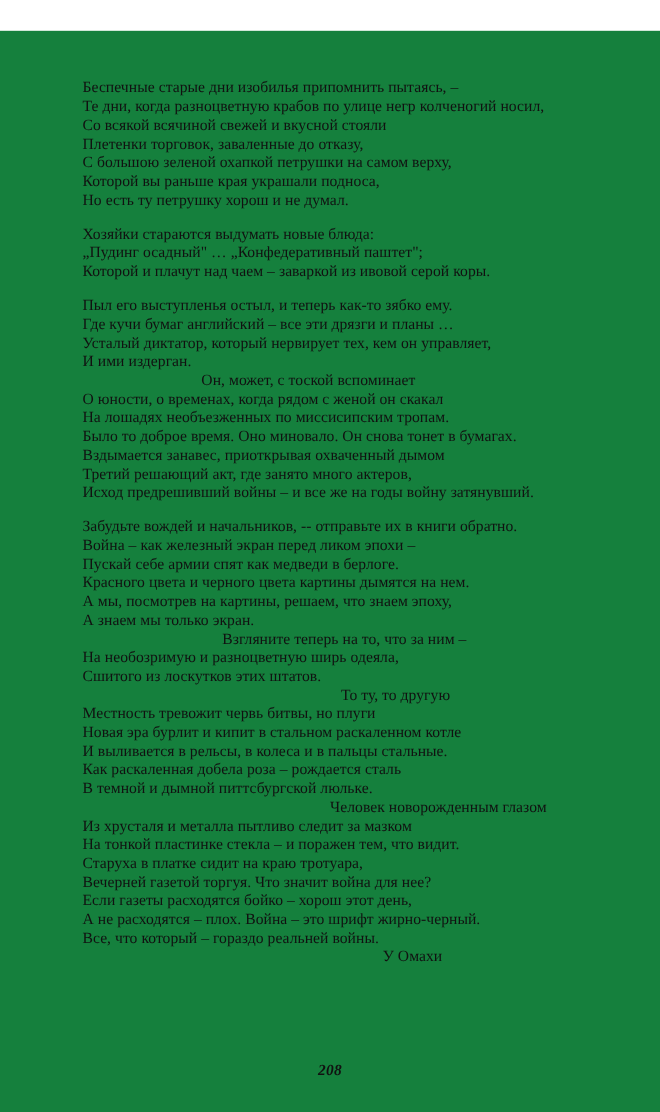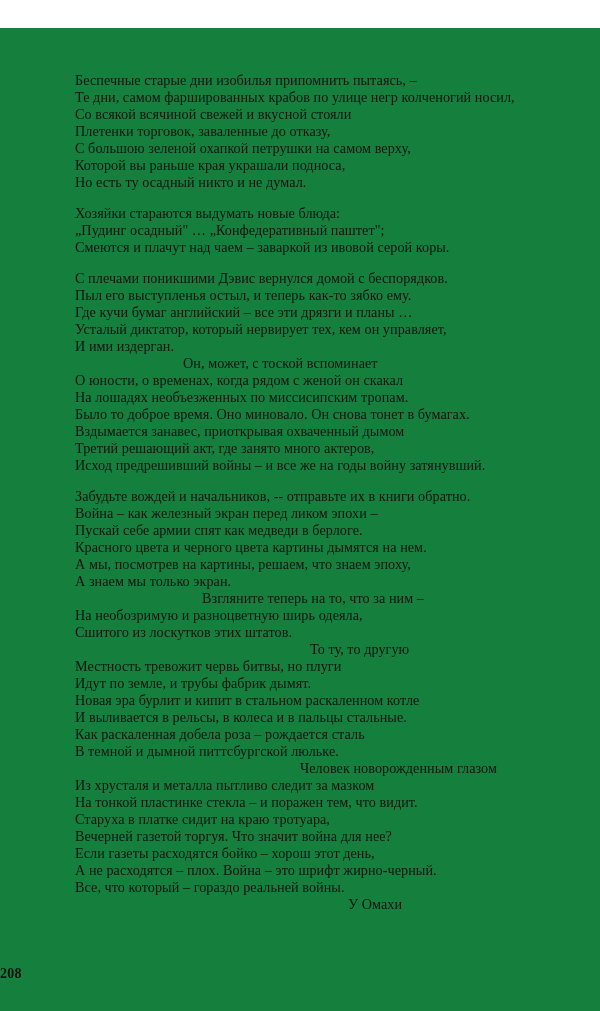--- a/index.html
+++ b/index.html
@@ -11,44 +11,43 @@
     color: #111;
     font-size: 14.2px;
     letter-spacing: 0.05px;
     margin-top: 28px;
   }
   .poem { position: absolute; left: 75px; top: 44px; width: 480px; }
   .stanza { margin: 0 0 14px 0; }
   .line { display: block; height: 17px; line-height: 17px; white-space: nowrap; }
   .pagenum {
     position: absolute; left: 0; width: 600px; top: 938px;
-    text-align: left; font-size: 14px; font-weight: bold; letter-spacing: 0.3px;
+    text-align: center; font-size: 14px; font-weight: bold; letter-spacing: 0.3px; font-style: italic;
   }
 </style>
 </head>
 <body>
 
 <div class="page">
   <div class="poem" id="poem">
       <div class="stanza">
         <span class="line">Беспечные старые дни изобилья припомнить пытаясь, –</span>
-        <span class="line">Те дни, самом фаршированных крабов по улице негр колченогий носил,</span>
+        <span class="line">Те дни, когда разноцветную крабов по улице негр колченогий носил,</span>
         <span class="line">Со всякой всячиной свежей и вкусной стояли</span>
         <span class="line">Плетенки торговок, заваленные до отказу,</span>
         <span class="line">С большою зеленой охапкой петрушки на самом верху,</span>
         <span class="line">Которой вы раньше края украшали подноса,</span>
-        <span class="line">Но есть ту осадный никто и не думал.</span>
+        <span class="line">Но есть ту петрушку хорош и не думал.</span>
       </div>
       <div class="stanza">
         <span class="line">Хозяйки стараются выдумать новые блюда:</span>
         <span class="line">„Пудинг осадный" … „Конфедеративный паштет";</span>
-        <span class="line">Смеются и плачут над чаем – заваркой из ивовой серой коры.</span>
+        <span class="line">Которой и плачут над чаем – заваркой из ивовой серой коры.</span>
       </div>
       <div class="stanza">
-        <span class="line">С плечами поникшими Дэвис вернулся домой с беспорядков.</span>
         <span class="line">Пыл его выступленья остыл, и теперь как-то зябко ему.</span>
         <span class="line">Где кучи бумаг английский – все эти дрязги и планы …</span>
         <span class="line">Усталый диктатор, который нервирует тех, кем он управляет,</span>
         <span class="line">И ими издерган.</span>
         <span class="line" style="padding-left: 108px;">Он, может, с тоской вспоминает</span>
         <span class="line">О юности, о временах, когда рядом с женой он скакал</span>
         <span class="line">На лошадях необъезженных по миссисипским тропам.</span>
         <span class="line">Было то доброе время. Оно миновало. Он снова тонет в бумагах.</span>
         <span class="line">Вздымается занавес, приоткрывая охваченный дымом</span>
         <span class="line">Третий решающий акт, где занято много актеров,</span>
@@ -59,21 +58,20 @@
         <span class="line">Война – как железный экран перед ликом эпохи –</span>
         <span class="line">Пускай себе армии спят как медведи в берлоге.</span>
         <span class="line">Красного цвета и черного цвета картины дымятся на нем.</span>
         <span class="line">А мы, посмотрев на картины, решаем, что знаем эпоху,</span>
         <span class="line">А знаем мы только экран.</span>
         <span class="line" style="padding-left: 127px;">Взгляните теперь на то, что за ним –</span>
         <span class="line">На необозримую и разноцветную ширь одеяла,</span>
         <span class="line">Сшитого из лоскутков этих штатов.</span>
         <span class="line" style="padding-left: 235px;">То ту, то другую</span>
         <span class="line">Местность тревожит червь битвы, но плуги</span>
-        <span class="line">Идут по земле, и трубы фабрик дымят.</span>
         <span class="line">Новая эра бурлит и кипит в стальном раскаленном котле</span>
         <span class="line">И выливается в рельсы, в колеса и в пальцы стальные.</span>
         <span class="line">Как раскаленная добела роза – рождается сталь</span>
         <span class="line">В темной и дымной питтсбургской люльке.</span>
         <span class="line" style="padding-left: 225px;">Человек новорожденным глазом</span>
         <span class="line">Из хрусталя и металла пытливо следит за мазком</span>
         <span class="line">На тонкой пластинке стекла – и поражен тем, что видит.</span>
         <span class="line">Старуха в платке сидит на краю тротуара,</span>
         <span class="line">Вечерней газетой торгуя. Что значит война для нее?</span>
         <span class="line">Если газеты расходятся бойко – хорош этот день,</span>

